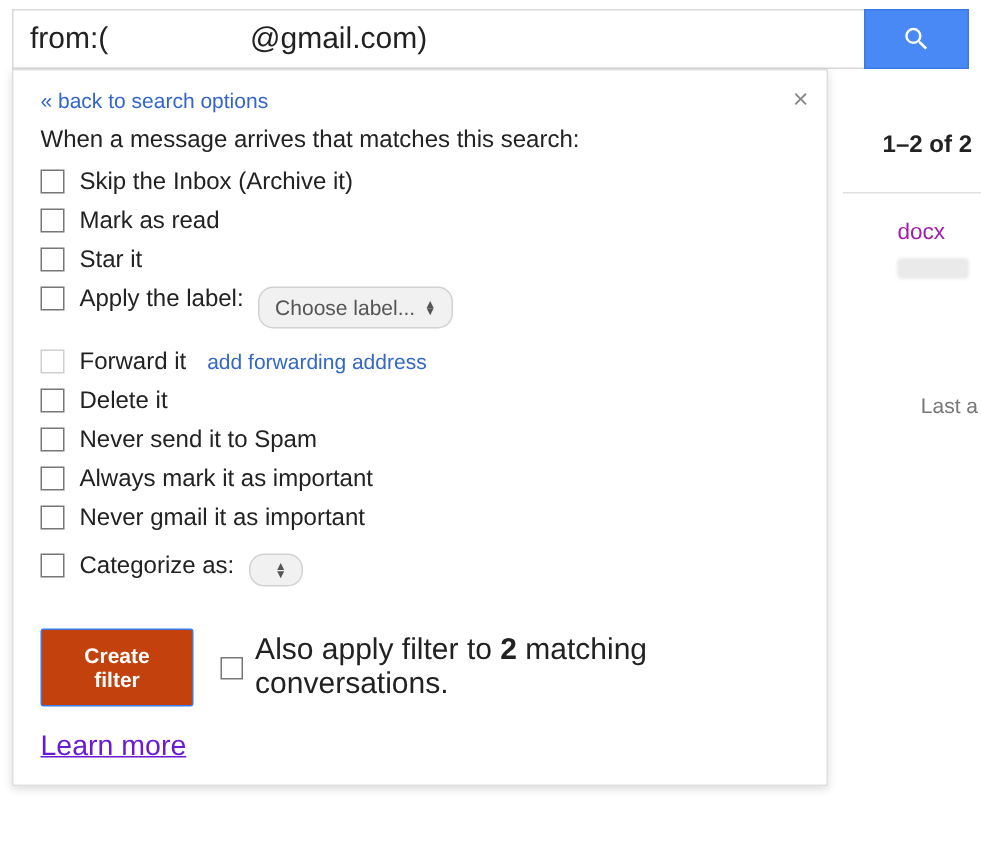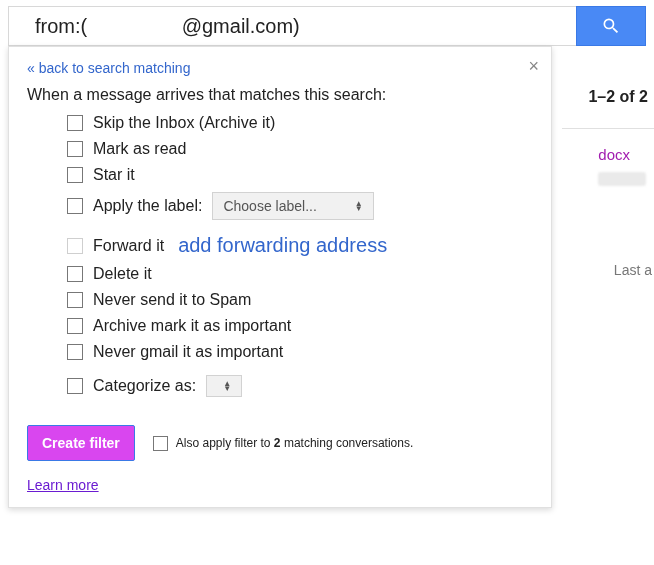--- a/index.html
+++ b/index.html
@@ -17,21 +17,21 @@
   .topbar {
     display: flex;
     padding: 6px 8px 0 8px;
     gap: 0;
   }
   .search-box {
     flex: 1;
     border: 1px solid #d8d8d8;
     border-right: none;
     height: 40px;
-    padding: 0 26px;
+    padding: 0 11px;
     font-size: 20px;
     line-height: 38px;
     color: #222;
     outline: none;
     background: #fff;
   }
   .search-btn {
     width: 70px;
     height: 40px;
     background: #4989f5;
@@ -69,24 +69,22 @@
     display: inline-block;
     margin-bottom: 10px;
   }
   .intro {
     font-size: 16px;
     margin-bottom: 10px;
     color: #222;
   }
   .opt-row {
     display: flex;
-    align-items: center;
     margin-bottom: 8px;
     font-size: 16px;
-    margin-left: 40px;
   }
   .chk {
     width: 16px;
     height: 16px;
     border: 1px solid #777;
     background: #fff;
     margin-right: 10px;
     flex-shrink: 0;
     cursor: pointer;
   }
@@ -103,65 +101,64 @@
   .dd {
     margin-left: 10px;
     background: #f1f1f1;
     border: 1px solid #d2d2d2;
     color: #555;
     font-size: 14px;
     padding: 5px 10px;
     display: inline-flex;
     align-items: center;
     cursor: pointer;
-    border-radius: 0;
-    gap: 32px;
+    border-radius: 10px;
   }
   .dd .caret {
     margin-left: 6px;
     display: inline-flex;
     flex-direction: column;
     line-height: 5px;
     font-size: 8px;
     color: #555;
   }
   .row-inline { flex-wrap: wrap; }
   .fwd-link {
     color: #3366cc;
     cursor: pointer;
     margin-left: 14px;
-    font-size: 20px;
+    font-size: 14px;
   }
   .spacer-v { height: 6px; }
   .bottom-row {
     display: flex;
     align-items: center;
     margin-top: 28px;
     margin-bottom: 10px;
   }
   .create-btn {
-    background: #d946ef;
+    background: #c2410c;
     color: #fff;
     border: 1px solid #3a79e6;
     font-weight: bold;
     font-size: 14px;
     padding: 9px 14px;
     border-radius: 2px;
     cursor: pointer;
     margin-right: 18px;
   }
   .also-row {
     display: flex;
     align-items: center;
-    font-size: 12px;
+    font-size: 20px;
   }
   .learn-link {
     color: #6a1bd1;
     text-decoration: underline;
-    font-size: 14px;
+    font-size: 19px;
     cursor: pointer;
     display: inline-block;
     margin-top: 6px;
   }
   .bg-right {
     position: absolute;
     right: 6px;
     top: 88px;
     color: #222;
     font-size: 16px;
@@ -213,21 +210,21 @@
   <div class="search-btn">
     <svg viewBox="0 0 24 24">
       <path d="M15.5 14h-.79l-.28-.27A6.471 6.471 0 0 0 16 9.5 6.5 6.5 0 1 0 9.5 16c1.61 0 3.09-.59 4.23-1.57l.27.28v.79l5 4.99L20.49 19l-4.99-5zm-6 0C7.01 14 5 11.99 5 9.5S7.01 5 9.5 5 14 7.01 14 9.5 11.99 14 9.5 14z"></path>
     </svg>
   </div>
 </div>
 
 <div class="panel">
   <span class="close-x">×</span>
 
-  <span class="back-link">« back to search matching</span>
+  <span class="back-link">« back to search options</span>
 
   <div class="intro">When a message arrives that matches this search:</div>
 
   <div class="opt-row">
     <span class="chk"></span>
     <span>Skip the Inbox (Archive it)</span>
   </div>
   <div class="opt-row">
     <span class="chk"></span>
     <span>Mark as read</span>
@@ -255,21 +252,21 @@
   <div class="opt-row">
     <span class="chk"></span>
     <span>Delete it</span>
   </div>
   <div class="opt-row">
     <span class="chk"></span>
     <span>Never send it to Spam</span>
   </div>
   <div class="opt-row">
     <span class="chk"></span>
-    <span>Archive mark it as important</span>
+    <span>Always mark it as important</span>
   </div>
   <div class="opt-row">
     <span class="chk"></span>
     <span>Never gmail it as important</span>
   </div>
 
   <div class="spacer-v"></div>
 
   <div class="opt-row row-inline">
     <span class="chk"></span>

